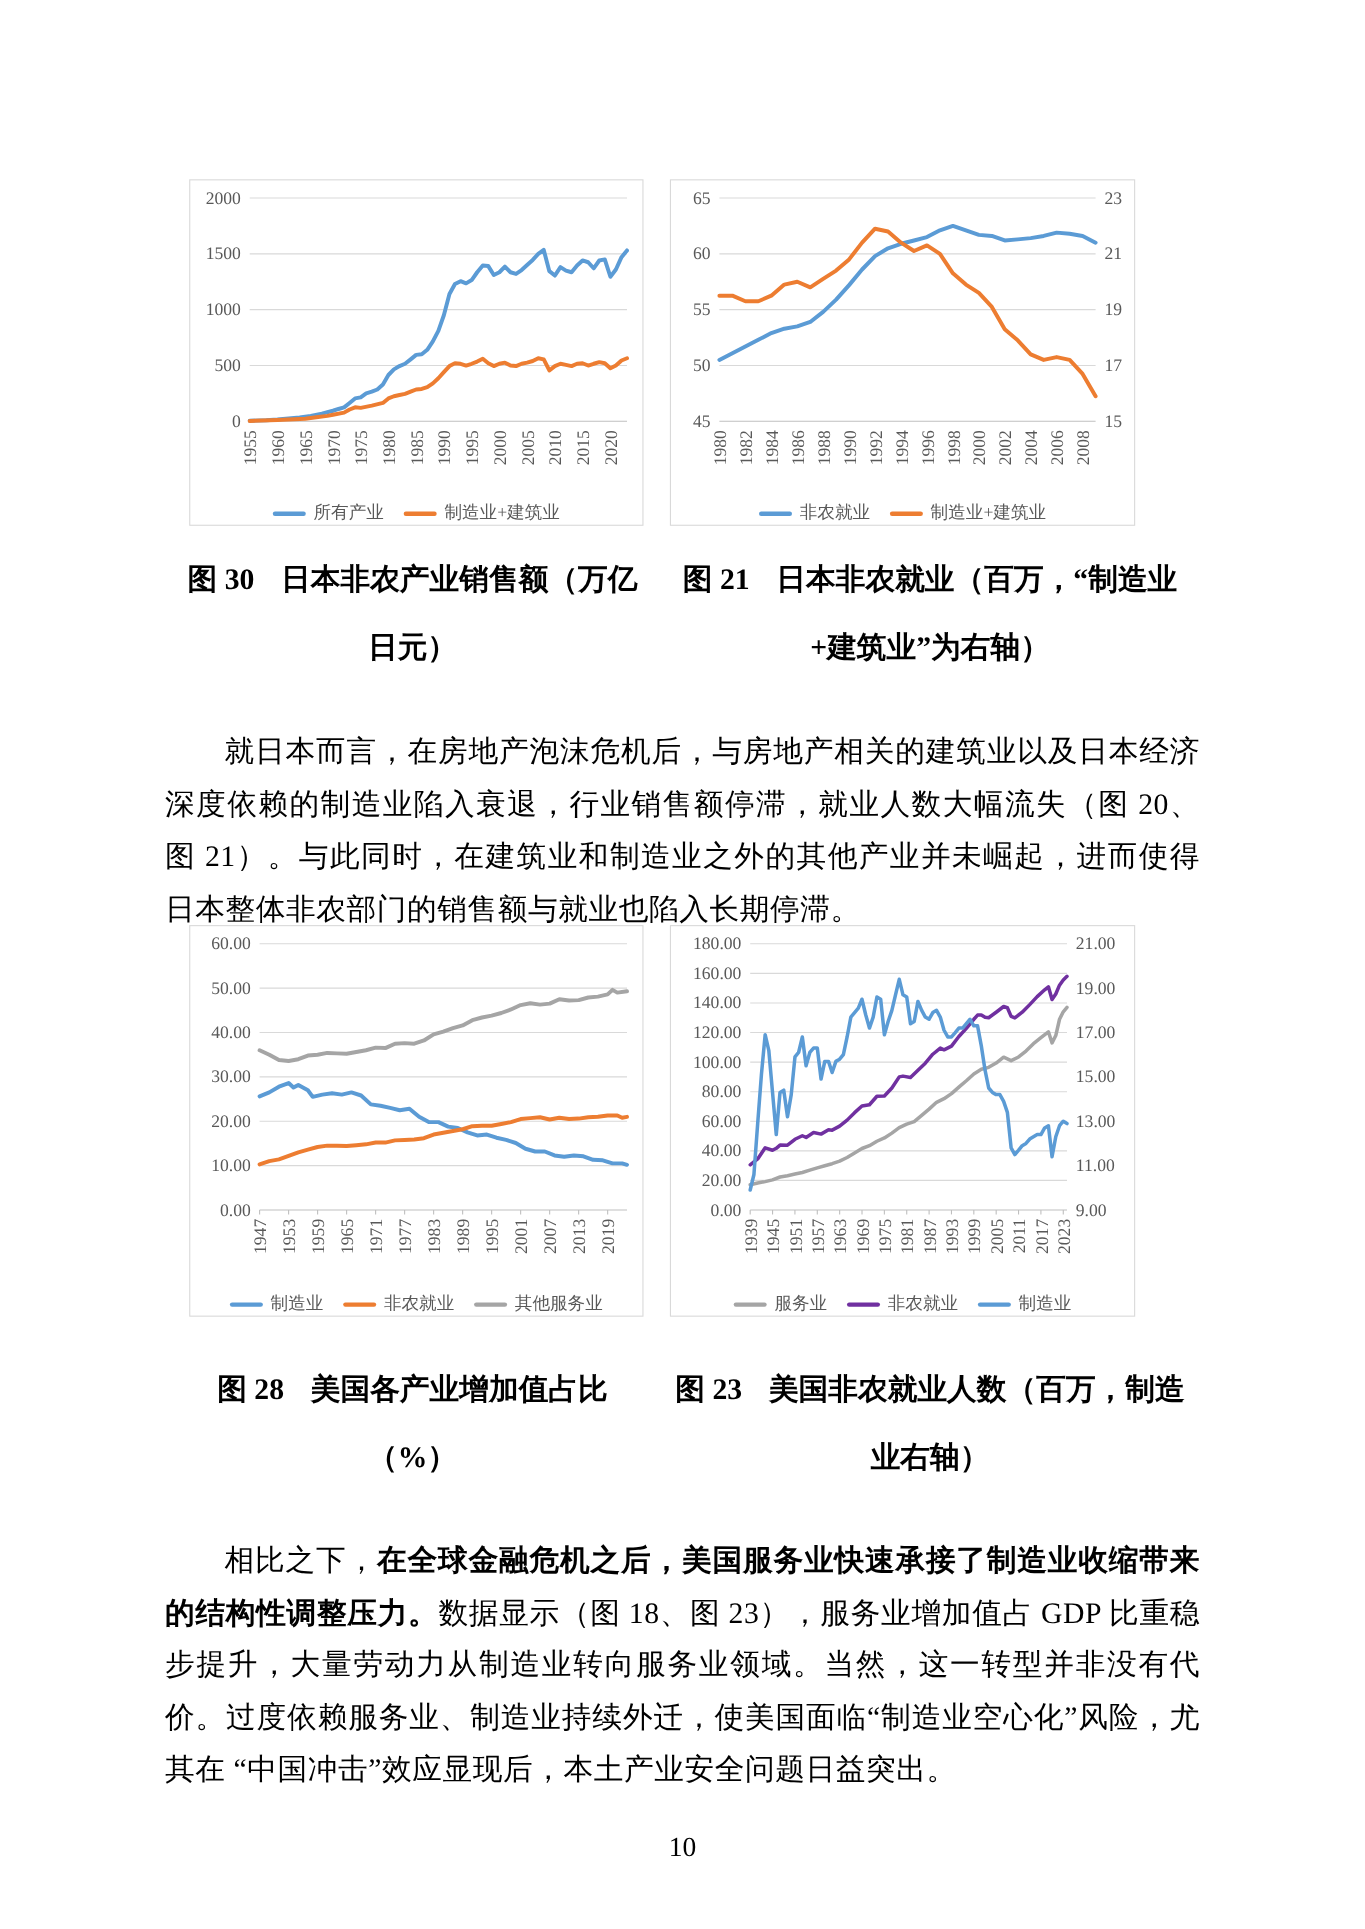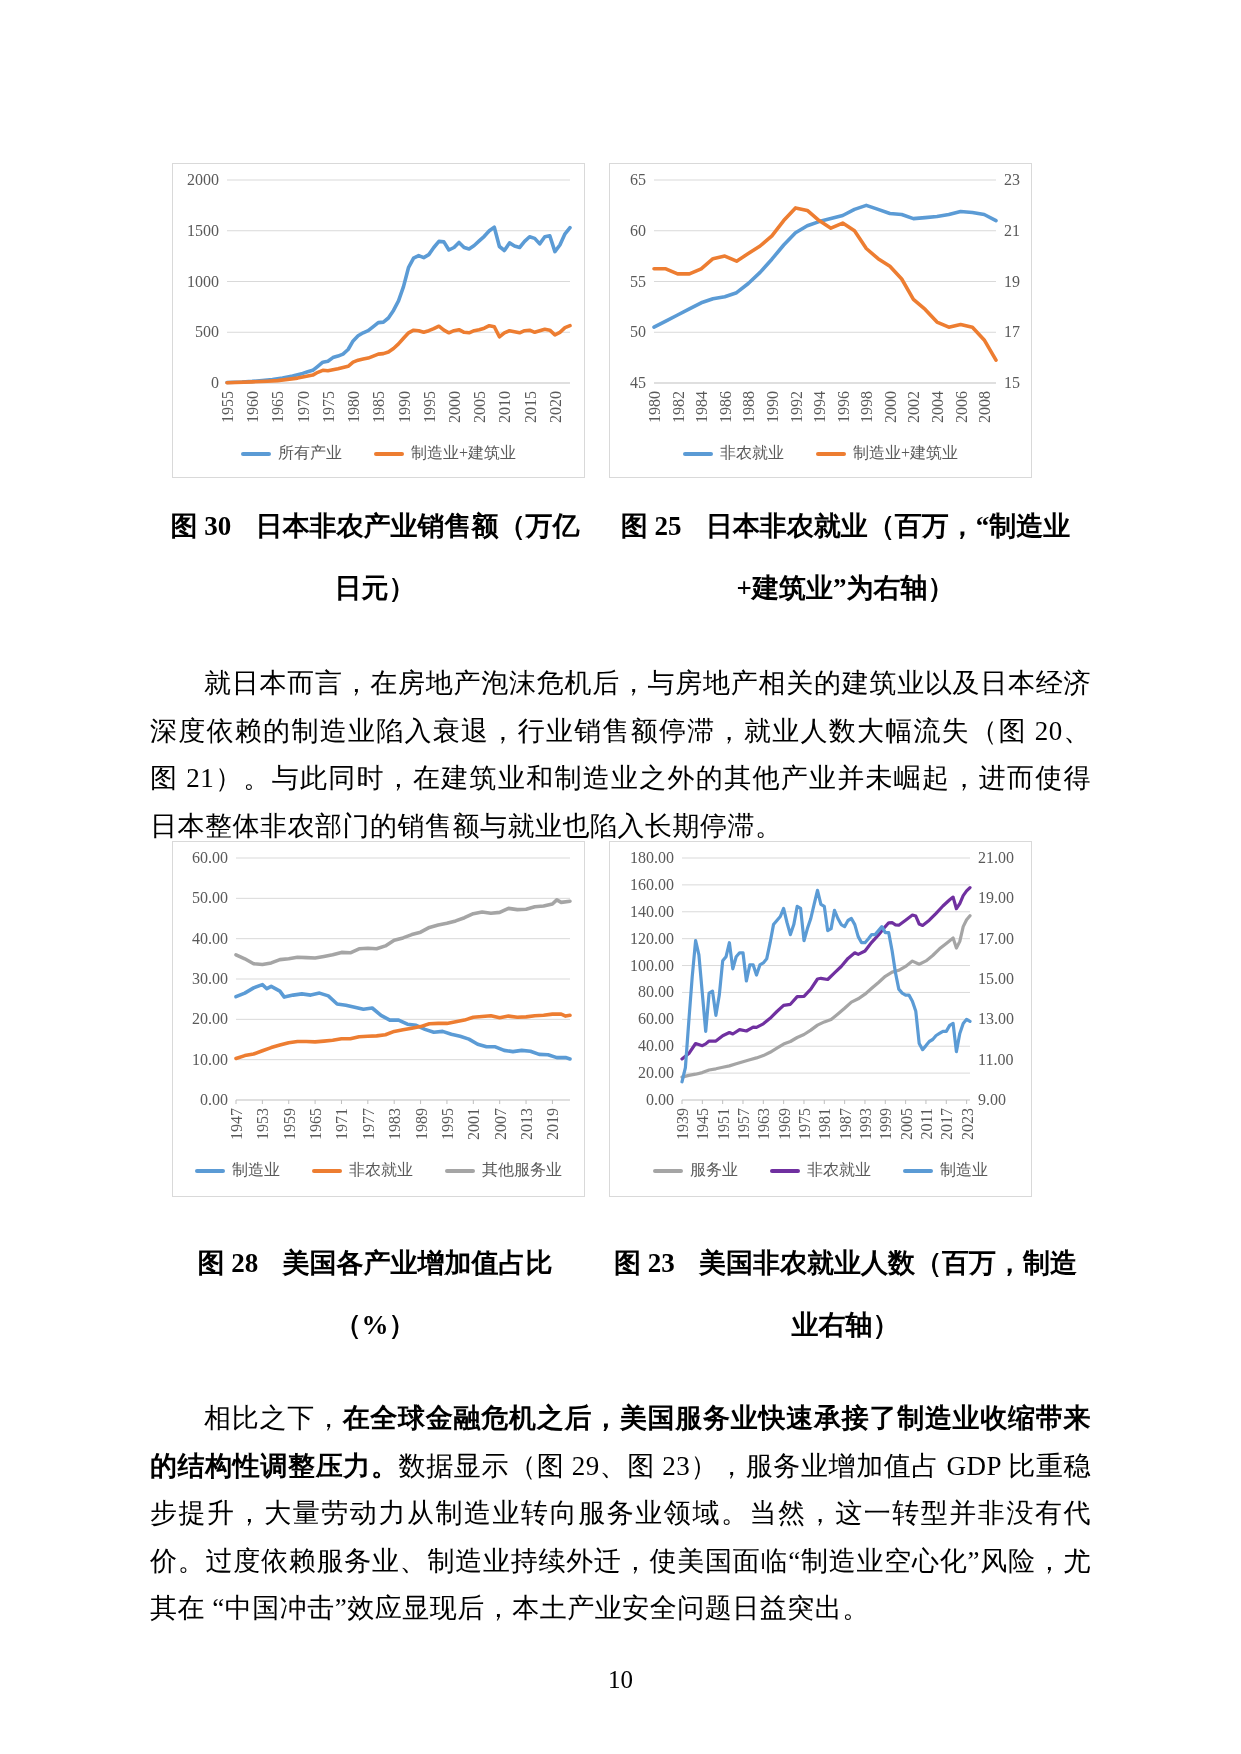--- a/index.html
+++ b/index.html
@@ -7,21 +7,21 @@
         font-family:"Liberation Serif","DejaVu Serif",serif;color:#000;overflow:hidden;}
   .charts-row{position:absolute;left:172px;width:860px;display:flex;justify-content:space-between;}
   .row1{top:163px;height:315px;}
   .row2{top:841px;height:356px;}
   .chart-box{background:#fff;border:1px solid #D9D9D9;box-sizing:border-box;display:flex;flex-direction:column;}
   .box-l{width:413px;}
   .box-r{width:423px;}
   .row1 .plot{height:279px;}
   .row2 .plot{height:318px;}
   .plot{width:100%;}
-  .legend{flex:1;display:flex;align-items:flex-start;justify-content:center;gap:32px;
+  .legend{flex:1;display:flex;align-items:flex-end;justify-content:center;gap:18px;
           font-size:16px;color:#595959;white-space:nowrap;}
   .legend-item{display:inline-flex;align-items:center;gap:7px;}
   .legend-swatch{display:inline-block;width:30px;height:4px;border-radius:2px;}
   .tick{font:16px "Liberation Serif","DejaVu Serif",serif;fill:#595959;}
   .caption-row{position:absolute;left:150px;width:941px;display:flex;}
   .cap1{top:495px;}
   .cap2{top:1232px;}
   .caption{font-size:27px;font-weight:700;line-height:62px;text-align:center;box-sizing:border-box;padding:0 10px;}
   .caption .cap-label{margin-right:0.9em;}
   .cap-cell-l{width:450px;}
@@ -122,21 +122,21 @@
           <span class="legend-item">
             <span class="legend-swatch" style="background: rgb(237, 125, 49);"></span>
             <span class="legend-label">制造业+建筑业</span>
           </span>
         </div>
     </figure>
   </div>
 
   <div class="caption-row cap1">
     <div class="caption cap-cell-l"><span class="cap-label">图 30</span><span>日本非农产业销售额（万亿日元）</span></div>
-    <div class="caption cap-cell-r"><span class="cap-label">图 25</span><span>日本非农就业（百万，“制造业+建筑业”为右轴）</span></div>
+    <div class="caption cap-cell-r"><span class="cap-label">图 21</span><span>日本非农就业（百万，“制造业+建筑业”为右轴）</span></div>
   </div>
 
   <p class="para para1">就日本而言，在房地产泡沫危机后，与房地产相关的建筑业以及日本经济深度依赖的制造业陷入衰退，行业销售额停滞，就业人数大幅流失（图 20、图 21）。与此同时，在建筑业和制造业之外的其他产业并未崛起，进而使得日本整体非农部门的销售额与就业也陷入长期停滞。</p>
 
   <div class="charts-row row2">
     <figure class="chart-box box-l" style="margin:0">
       <div class="plot"><svg width="411" height="318" viewBox="0 0 411 318">
             <line x1="63" y1="258" x2="397" y2="258" stroke="#BFBFBF" stroke-width="1"></line>
             <text x="55" y="263" text-anchor="end" class="tick">0.00</text>
             <line x1="63" y1="217.66666666666669" x2="397" y2="217.66666666666669" stroke="#D9D9D9" stroke-width="1"></line>
@@ -274,17 +274,17 @@
           </span>
         </div>
     </figure>
   </div>
 
   <div class="caption-row cap2">
     <div class="caption cap-cell-l"><span class="cap-label">图 28</span><span>美国各产业增加值占比（%）</span></div>
     <div class="caption cap-cell-r"><span class="cap-label">图 23</span><span>美国非农就业人数（百万，制造业右轴）</span></div>
   </div>
 
-  <p class="para para2"><span>相比之下，</span><b>在全球金融危机之后，美国服务业快速承接了制造业收缩带来的结构性调整压力。</b><span>数据显示（图 29、图 23），服务业增加值占 GDP 比重稳步提升，大量劳动力从制造业转向服务业领域。当然，这一转型并非没有代价。过度依赖服务业、制造业持续外迁，使美国面临“制造业空心化”风险，尤其在 “中国冲击”效应显现后，本土产业安全问题日益突出。</span></p>
+  <p class="para para2"><span>相比之下，</span><b>在全球金融危机之后，美国服务业快速承接了制造业收缩带来的结构性调整压力。</b><span>数据显示（图 18、图 23），服务业增加值占 GDP 比重稳步提升，大量劳动力从制造业转向服务业领域。当然，这一转型并非没有代价。过度依赖服务业、制造业持续外迁，使美国面临“制造业空心化”风险，尤其在 “中国冲击”效应显现后，本土产业安全问题日益突出。</span></p>
 
   <div class="page-number">10</div>
 
 </div>
 
 </body></html>

